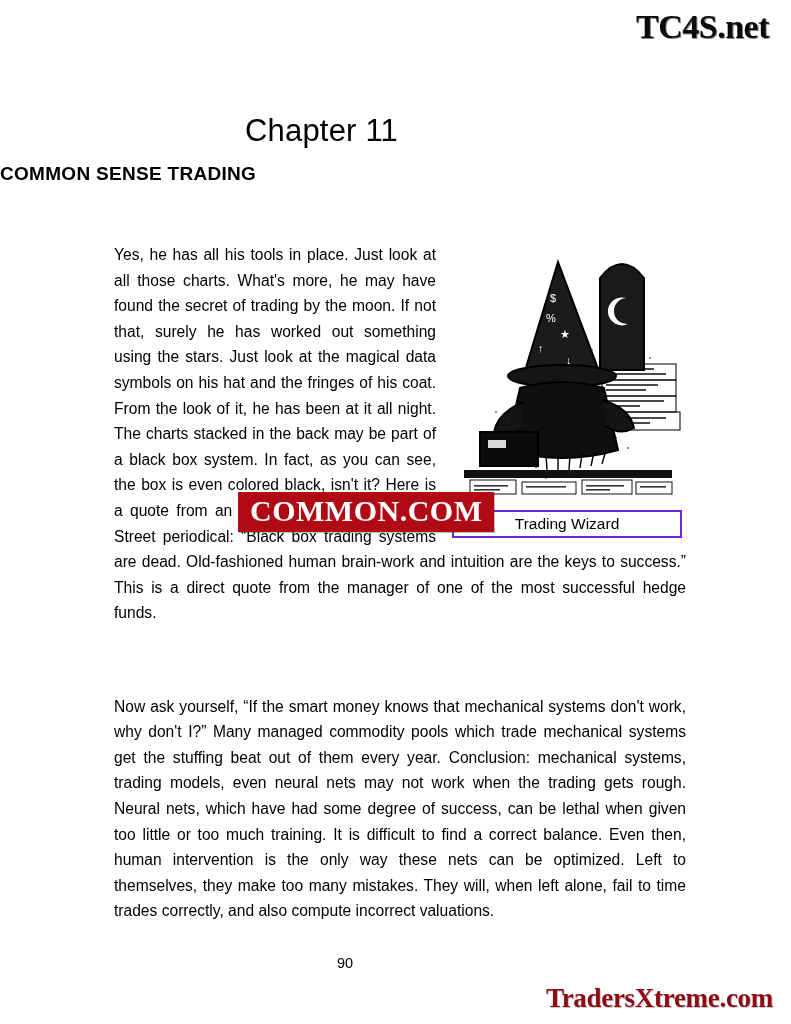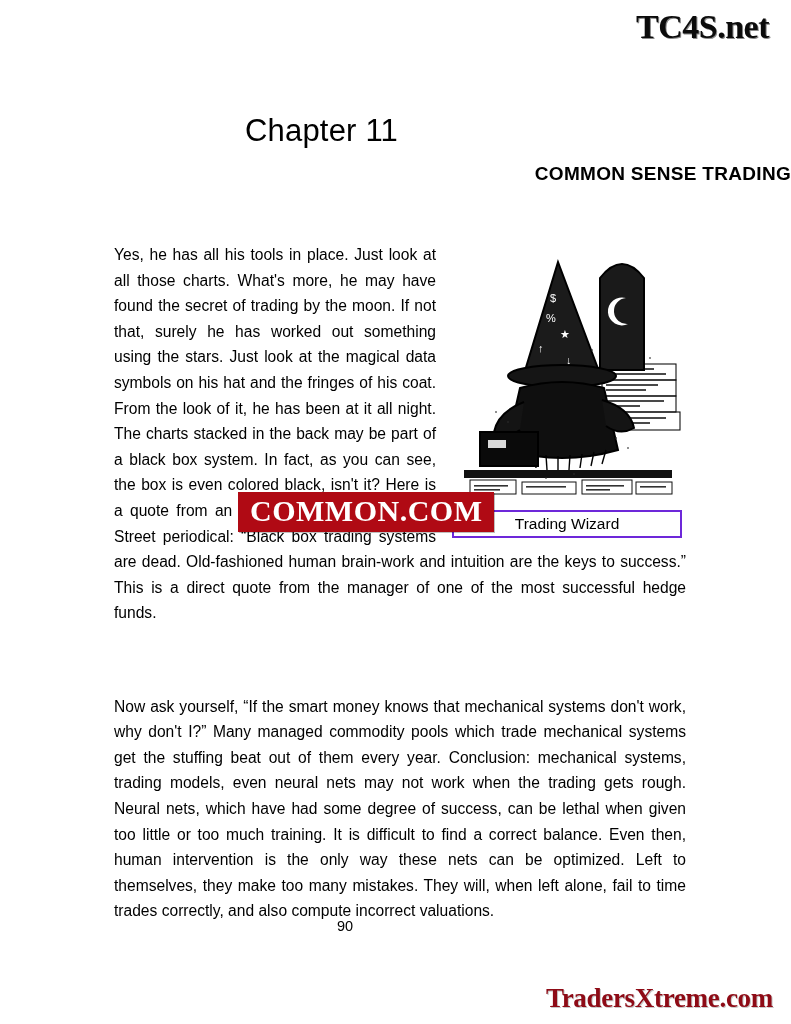--- a/index.html
+++ b/index.html
@@ -72,21 +72,21 @@
     font-size: 31px;
     font-family: "Liberation Sans", sans-serif;
     font-weight: normal;
     letter-spacing: 0.2px;
   }
   .section-title {
     position: absolute;
     left: 0;
     top: 147px;
     width: 791px;
-    text-align: right;
+    text-align: left;
     font-size: 19px;
     font-weight: bold;
     letter-spacing: 0.3px;
   }
 
   .body-col {
     position: absolute;
     left: 114px;
     width: 572px;
     font-size: 15.6px;
@@ -124,21 +124,21 @@
     display: flex;
     align-items: center;
     justify-content: center;
     font-size: 15.5px;
     background: #fff;
   }
 
   .page-number {
     position: absolute;
     left: 0;
-    top: 918px;
+    top: 955px;
     width: 690px;
     text-align: center;
     font-size: 14.5px;
   }
 </style>
 </head>
 <body>
 
 <div class="page">
 

